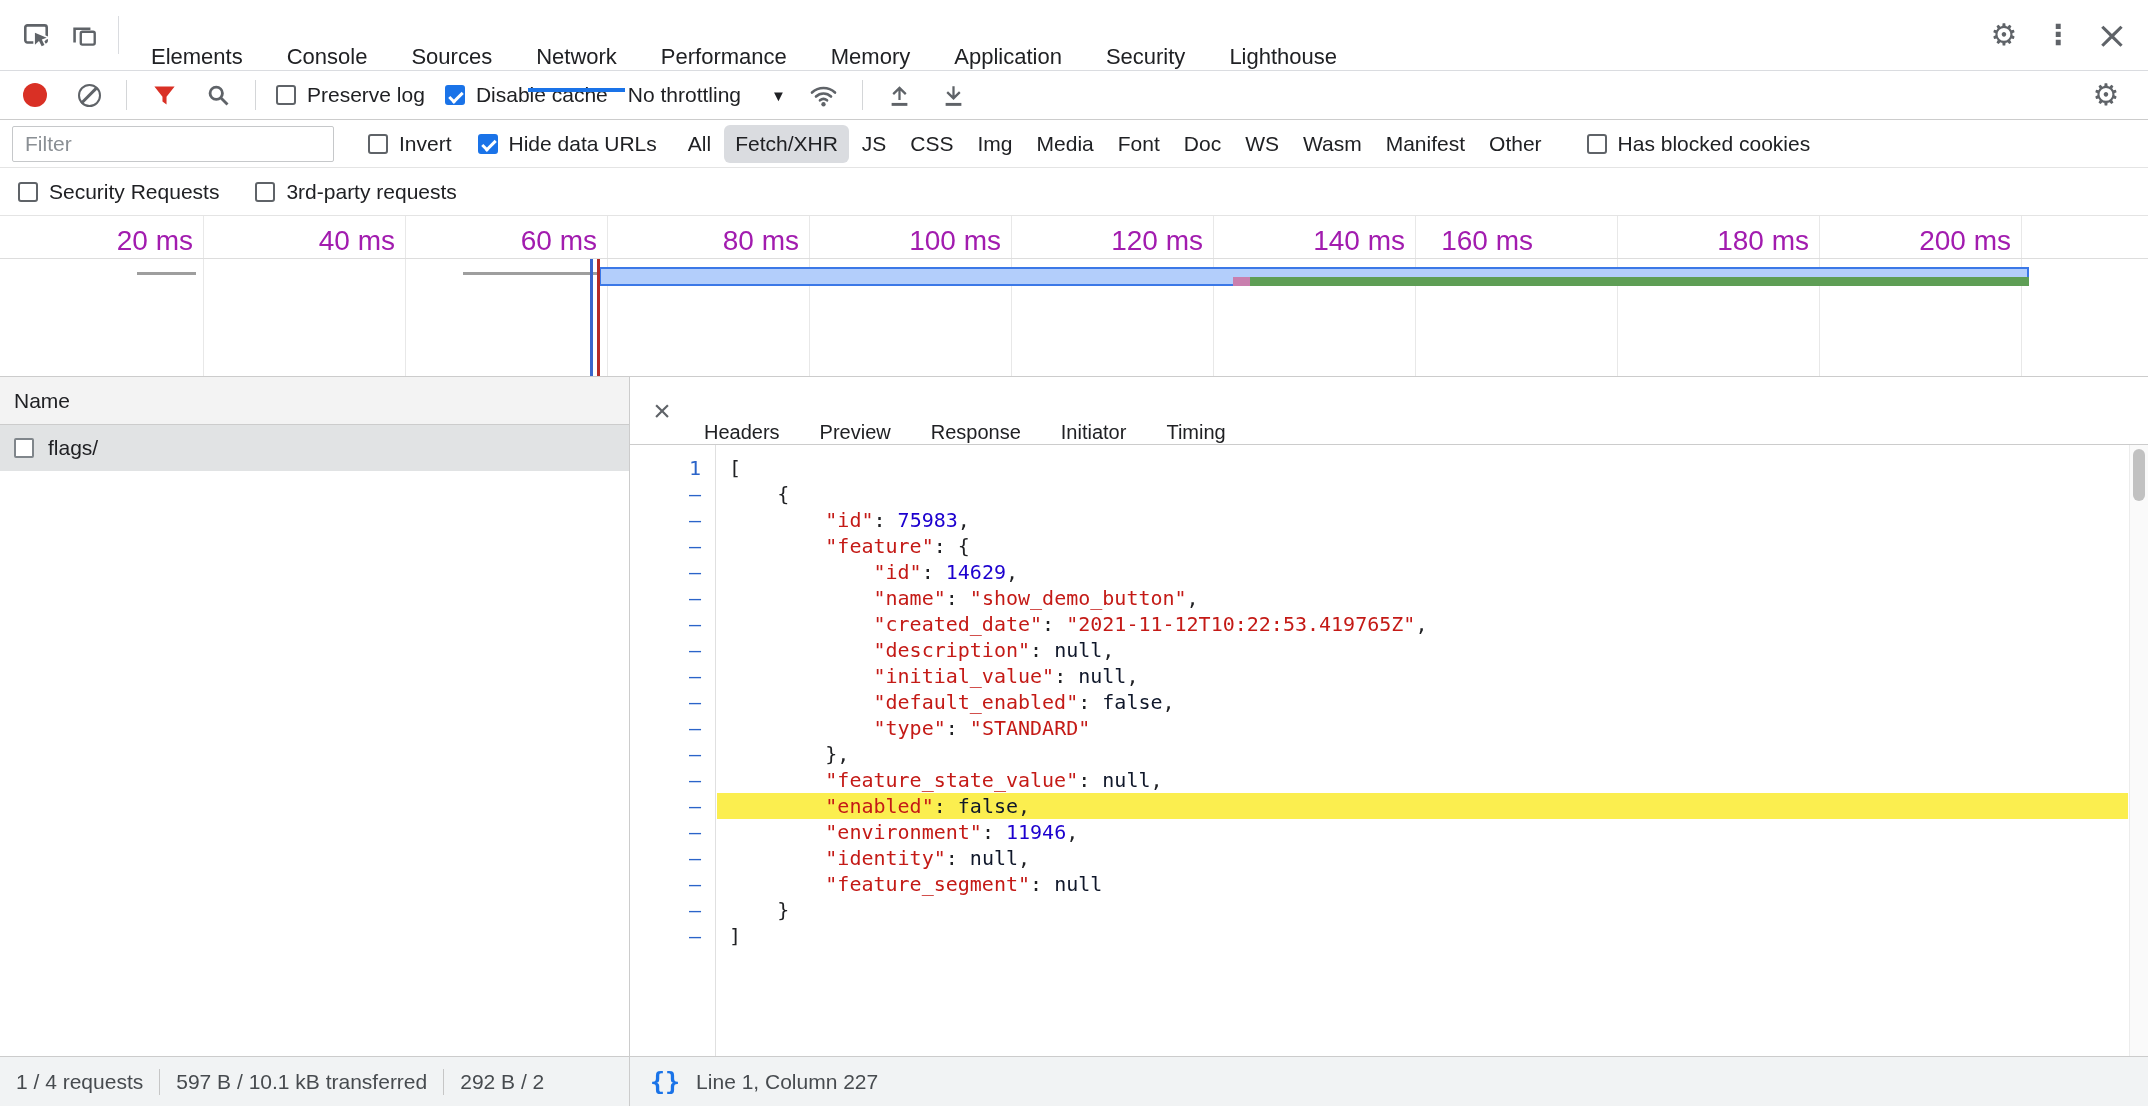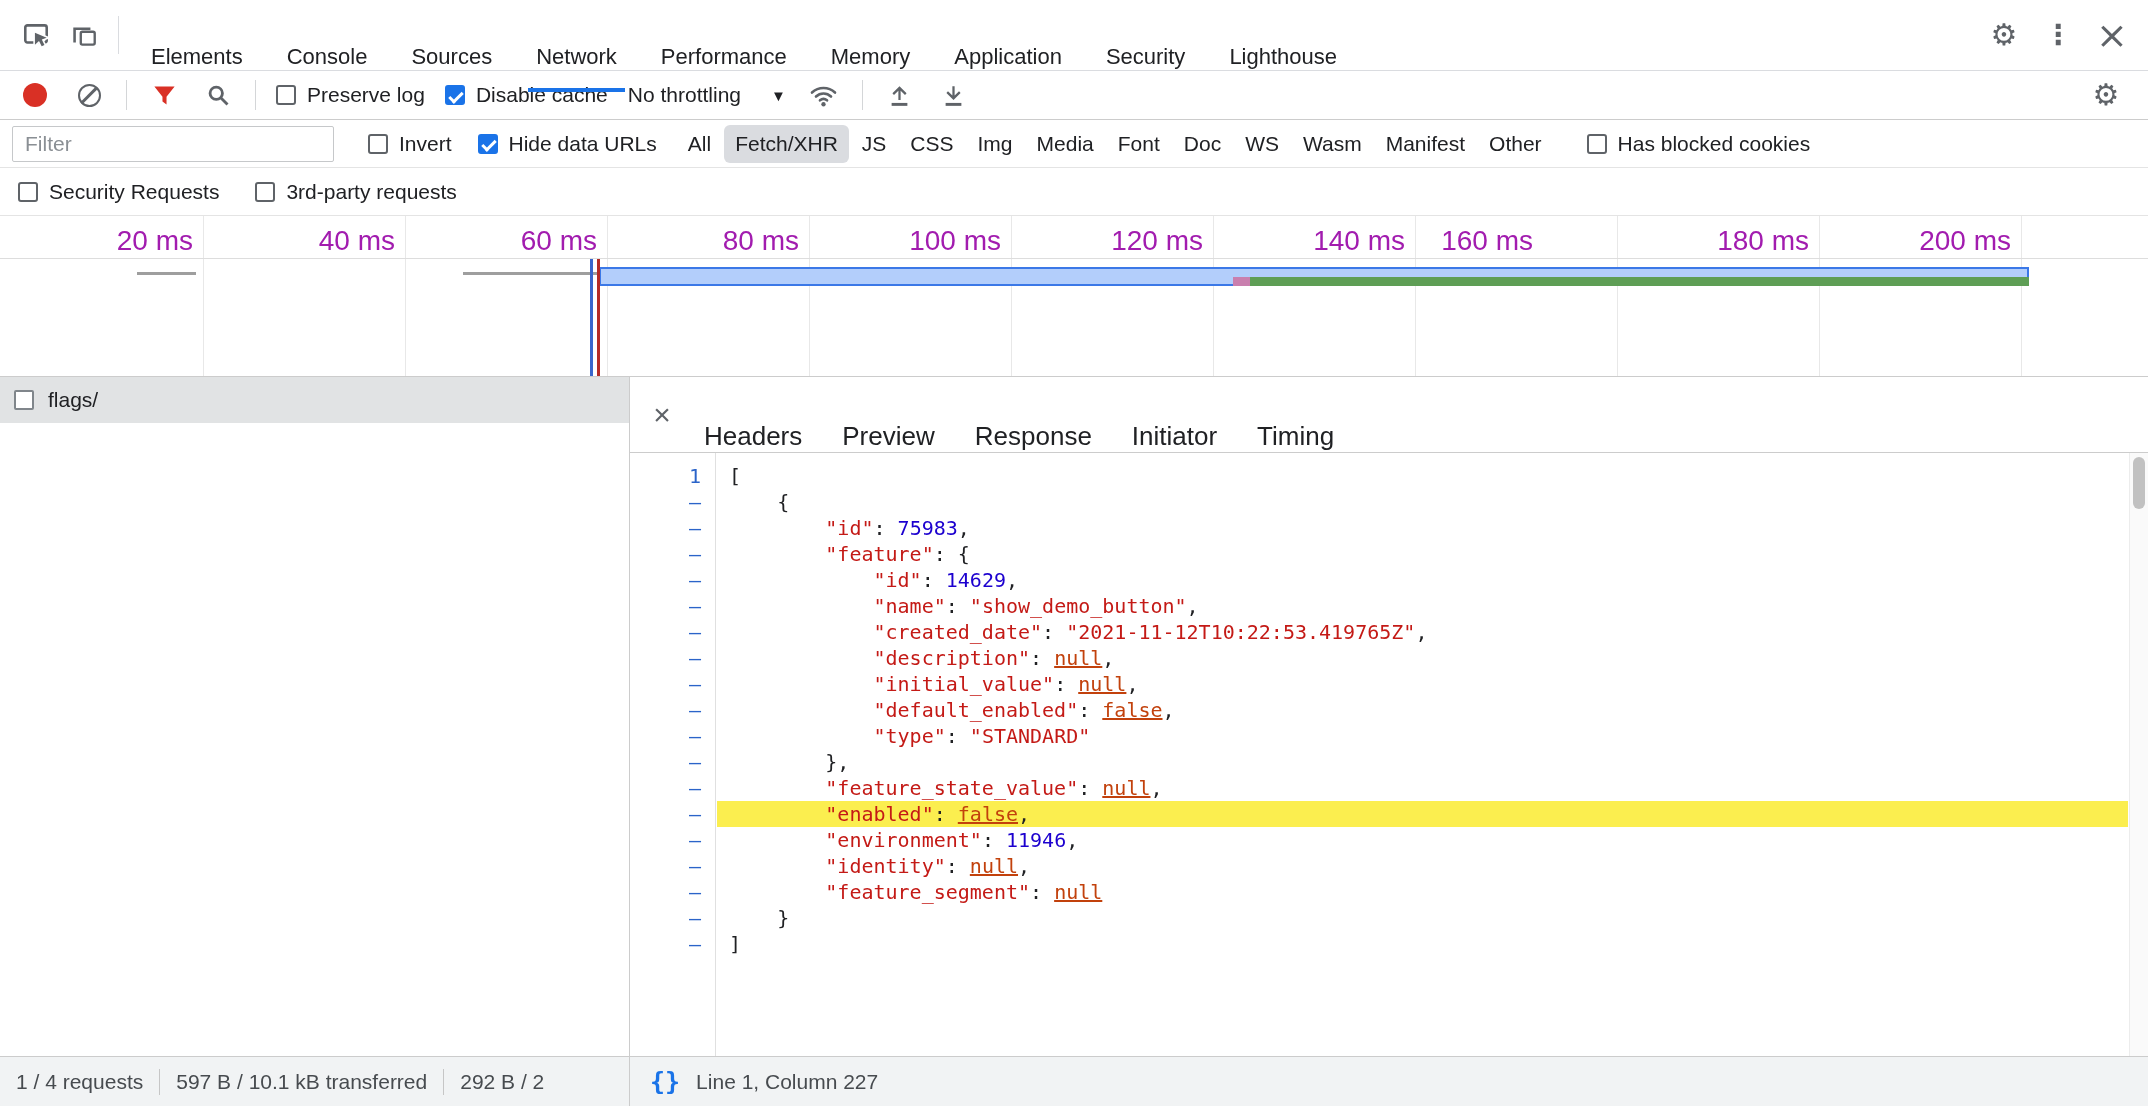--- a/index.html
+++ b/index.html
@@ -66,35 +66,35 @@
   .main { flex: 1; display: flex; min-height: 0; }
   .left-panel { flex: 0 0 630px; width: 630px; border-right: 1px solid #ccc; display: flex; flex-direction: column; }
   .name-header { flex: 0 0 48px; border-bottom: 1px solid #ccc; display: flex; align-items: center; padding: 0 14px; font-size: 21px; background: #f3f3f3; }
   .request-row { height: 46px; display: flex; align-items: center; gap: 14px; padding: 0 14px; font-size: 21px; }
   .request-row.selected { background: #e1e3e4; }
   .req-cb { width: 20px; height: 20px; border: 2px solid #80868b; border-radius: 2px; background: #fff; flex: 0 0 20px; }
 
   .right-panel { flex: 1; display: flex; flex-direction: column; min-width: 0; }
   .detail-tabs { flex: 0 0 52px; display: flex; align-items: center; border-bottom: 1px solid #ccc; padding: 0 10px; }
   .detail-close { width: 44px; text-align: center; font-size: 30px; color: #5f6368; flex: 0 0 44px; }
-  .dtab { padding: 0 6px; margin: 0 14px; font-size: 26px; height: 100%; display: flex; align-items: center; position: relative; white-space: nowrap; }
+  .dtab { padding: 0 6px; margin: 0 14px; font-size: 20px; height: 100%; display: flex; align-items: center; position: relative; white-space: nowrap; }
   .dtab.active::after { content: ''; position: absolute; left: 2px; right: 2px; bottom: 0; height: 4px; background: #1a73e8; }
 
   
   .editor { flex: 1; position: relative; overflow: hidden; background: #fff; }
   .gutter { position: absolute; left: 0; top: 0; bottom: 0; width: 86px; border-right: 1px solid #e0e0e0; padding-top: 10px; }
   .gut-line { height: 26px; line-height: 26px; text-align: right; padding-right: 14px; font-family: "DejaVu Sans Mono", monospace; font-size: 20px; color: #2b64c9; }
   .code-area { margin-left: 87px; padding-top: 10px; padding-right: 20px; }
   .code-line { height: 26px; line-height: 26px; white-space: pre; font-family: "DejaVu Sans Mono", monospace; font-size: 20px; padding-left: 12px; }
   .code-line.hl { background: #fbee4f; }
   .tok-p { color: #202124; }
   .tok-k { color: #c41a16; }
   .tok-s { color: #c41a16; }
   .tok-n { color: #1c00cf; }
-  .tok-a { color: #c2410c; text-decoration: underline; }
+  .tok-a { color: #0f172a; }
   .vscroll { position: absolute; top: 0; right: 0; bottom: 0; width: 19px; background: #fafafa; border-left: 1px solid #ececec; }
   .vthumb { position: absolute; top: 4px; left: 3px; width: 12px; height: 52px; background: #c1c1c1; border-radius: 6px; }
 
   
   .statusbar { flex: 0 0 50px; background: #f1f3f4; border-top: 1px solid #ccc; display: flex; align-items: center; font-size: 21px; color: #474b4f; }
   .sb-left { flex: 0 0 630px; width: 630px; height: 100%; display: flex; align-items: center; overflow: hidden; border-right: 1px solid #ccc; }
   .sb-item { padding: 0 16px; white-space: nowrap; }
   .sb-sep { width: 1px; height: 26px; background: #c6c6c6; flex: 0 0 1px; }
   .sb-right { display: flex; align-items: center; gap: 16px; padding: 0 20px; }
   .braces { color: #1a73e8; font-family: "DejaVu Sans Mono", monospace; font-size: 25px; font-weight: bold; }
@@ -271,20 +271,23 @@
       <div class="tick-label" style="left: 841px;">100 ms</div>
       <div class="tick-label" style="left: 1043px;">120 ms</div>
       <div class="tick-label" style="left: 1245px;">140 ms</div>
       <div class="tick-label" style="left: 1373px;">160 ms</div>
       <div class="tick-label" style="left: 1649px;">180 ms</div>
       <div class="tick-label" style="left: 1851px;">200 ms</div>
     </div>
 
   <div class="main">
     <div class="left-panel">
+      <div class="name-header">
+        <span>Name</span>
+      </div>
       <div>
           <div class="request-row selected">
             <div class="req-cb"></div>
             <span>flags/</span>
           </div>
         </div>
     </div>
 
     <div class="right-panel">
       <div class="detail-tabs">

